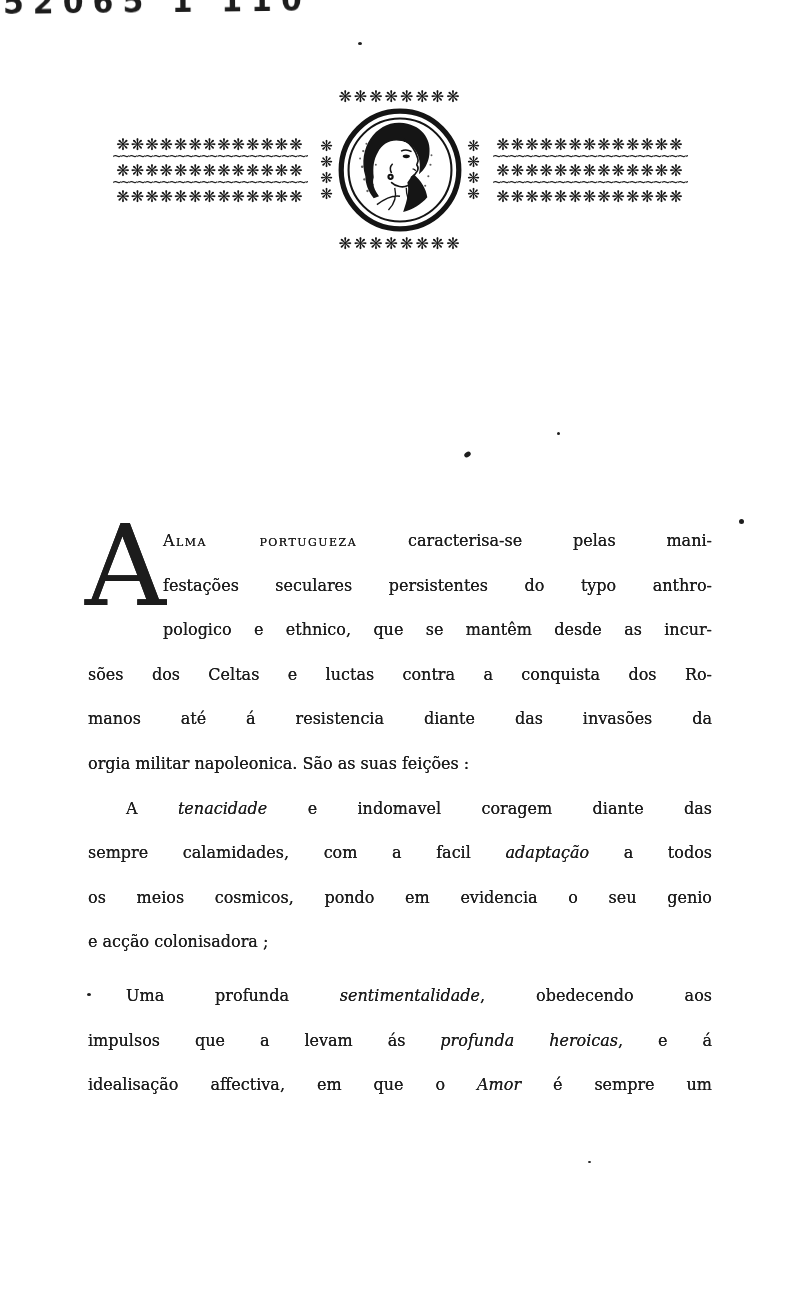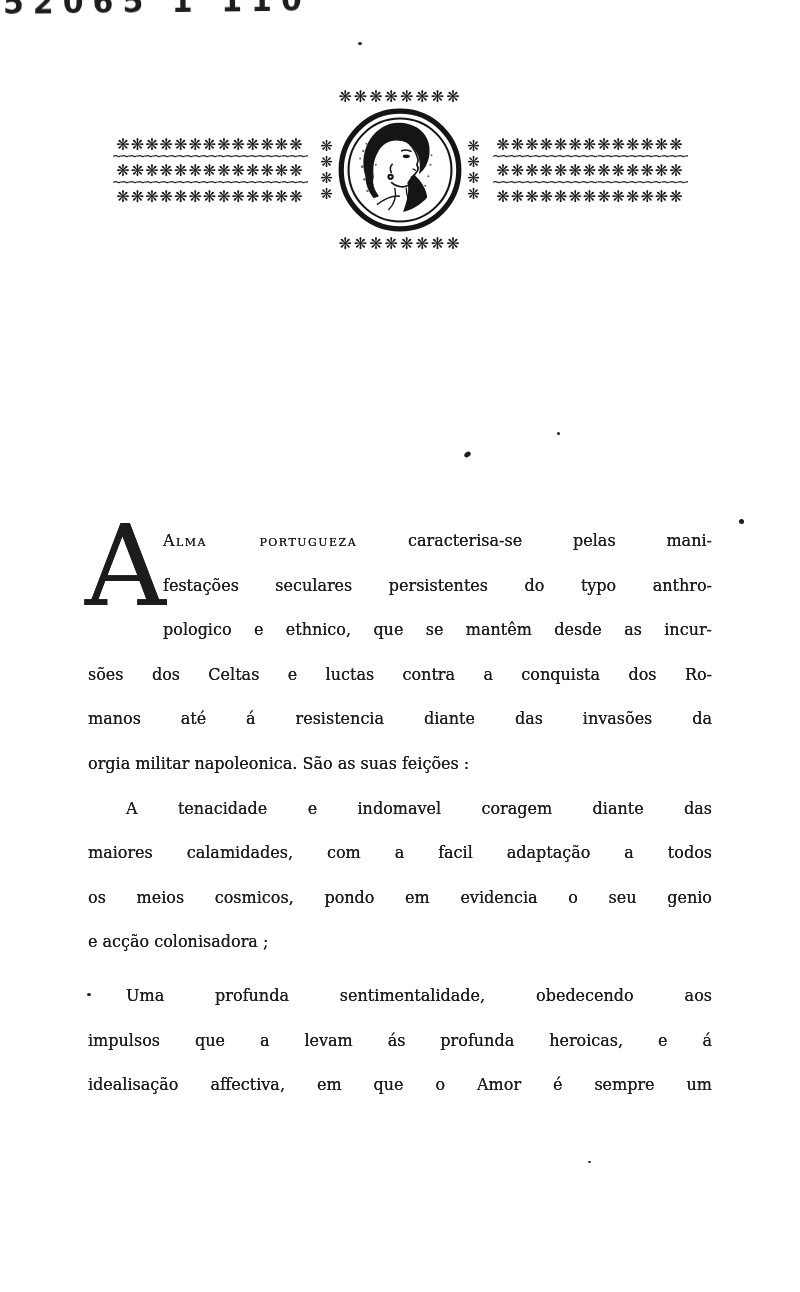--- a/index.html
+++ b/index.html
@@ -64,21 +64,21 @@
   }
   .para{overflow:visible;}
   .line{
     font-size:16px;line-height:44.6px;
     text-align:justify;text-align-last:justify;
     white-space:nowrap;
     text-shadow:0 0 0.5px currentColor;
   }
   .line.no-just{text-align:center;text-align-last:left;}
   .st-smallcaps{font-variant:small-caps;letter-spacing:1.5px;}
-  .st-i{}
+  .st-i{font-style:italic;}
   .dropcap{
     float:left;width:72px;height:88px;
     font-size:112px;line-height:88px;
     margin:3px 6px 0 -3px;
     text-shadow:0 0 0.6px currentColor;
   }
   .speck{position:absolute;background:#1e1e1e;border-radius:50%;}
 </style>
 </head>
 <body>
@@ -171,21 +171,21 @@
         <div class="dropcap">A</div>
         <div class="line"><span class="st-smallcaps">Alma portugueza</span><span> caracterisa-se pelas mani-</span></div>
         <div class="line"><span>festações seculares persistentes do typo anthro-</span></div>
         <div class="line"><span>pologico e ethnico, que se mantêm desde as incur-</span></div>
         <div class="line"><span>sões dos Celtas e luctas contra a conquista dos Ro-</span></div>
         <div class="line"><span>manos até á resistencia diante das invasões da</span></div>
         <div class="line no-just"><span>orgia militar napoleonica. São as suas feições :</span></div>
       </div>
       <div class="para">
         <div class="line" style="text-indent: 38px;"><span>A </span><span class="st-i">tenacidade</span><span> e indomavel coragem diante das</span></div>
-        <div class="line"><span>maiores calamidades, com a facil </span><span class="st-i">adaptação</span><span> a todos</span></div>
+        <div class="line"><span>sempre calamidades, com a facil </span><span class="st-i">adaptação</span><span> a todos</span></div>
         <div class="line"><span>os meios cosmicos, pondo em evidencia o seu genio</span></div>
         <div class="line no-just"><span>e acção colonisadora ;</span></div>
       </div>
       <div class="para" style="margin-top: 9px;">
         <div class="line" style="text-indent: 38px;"><span>Uma profunda </span><span class="st-i">sentimentalidade</span><span>, obedecendo aos</span></div>
         <div class="line"><span>impulsos que a levam ás </span><span class="st-i">profunda heroicas</span><span>, e á</span></div>
         <div class="line"><span>idealisação affectiva, em que o </span><span class="st-i">Amor</span><span> é sempre um</span></div>
       </div>
     </div>
 

